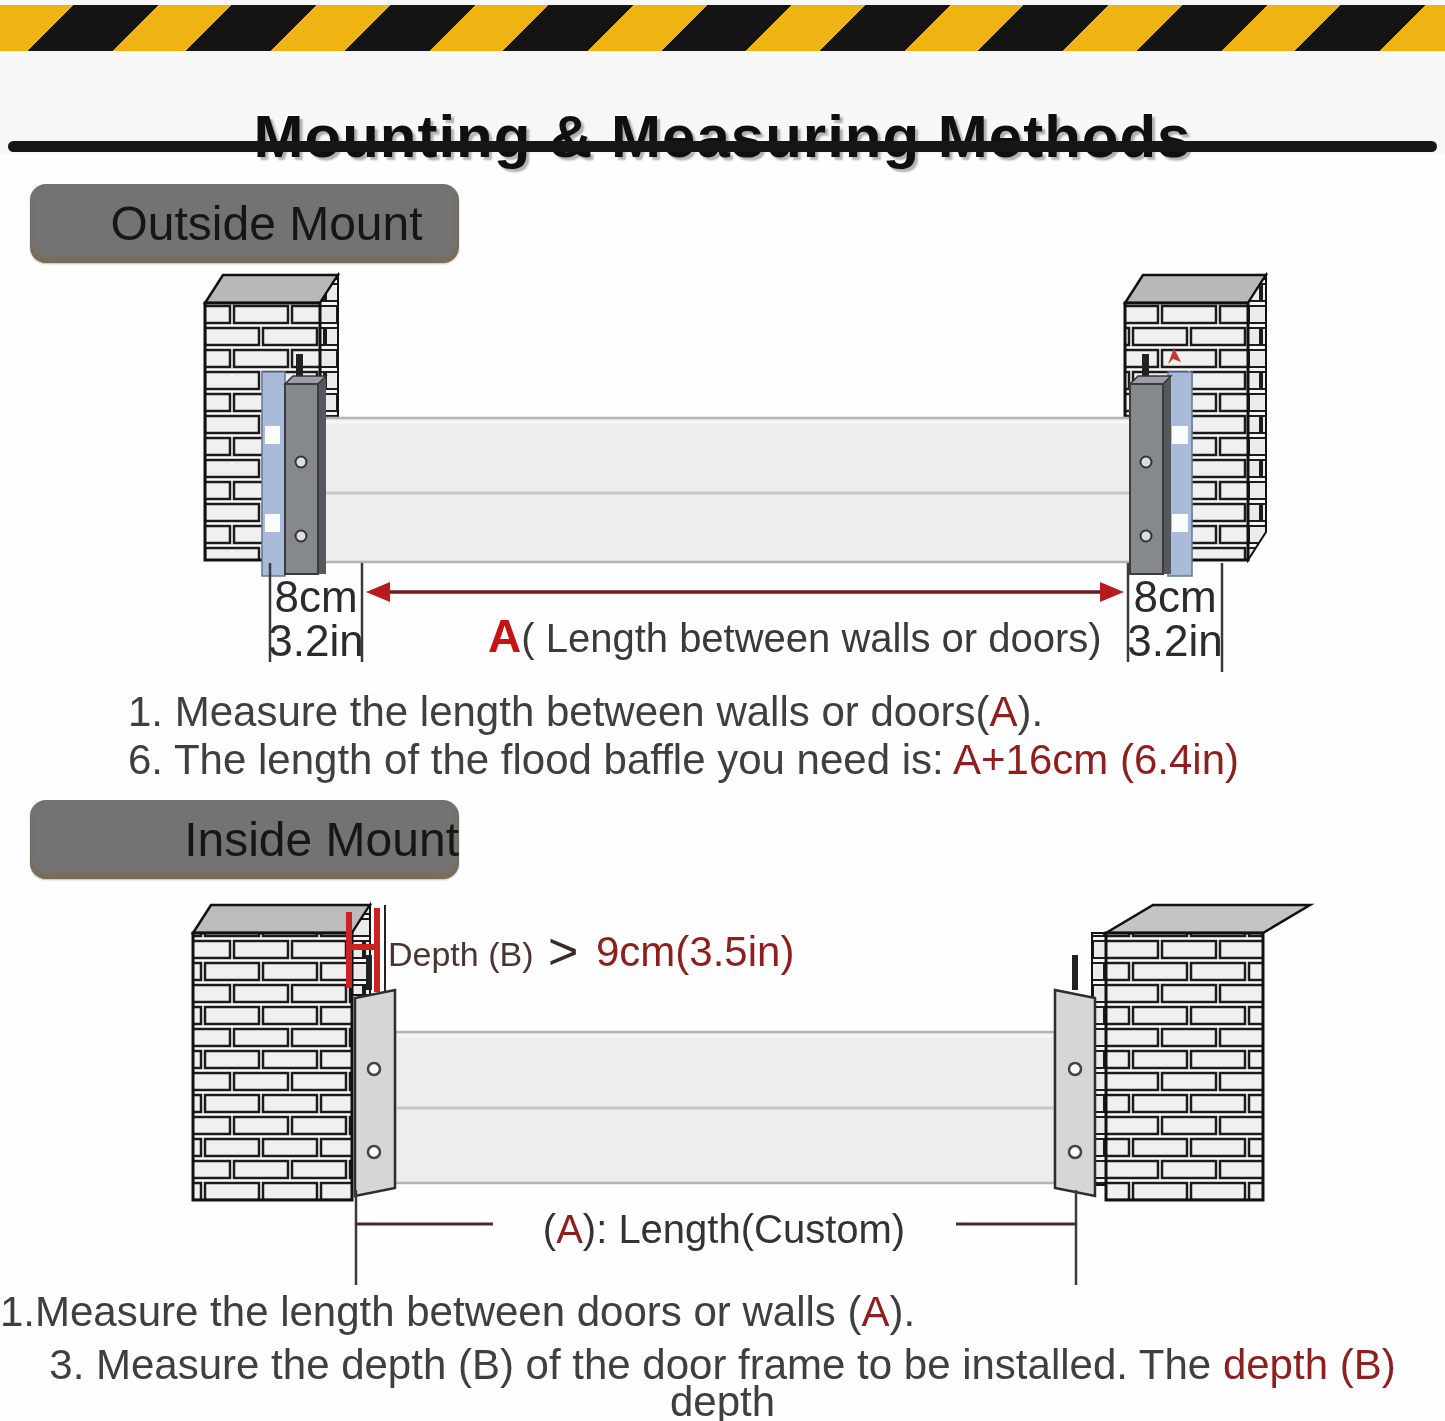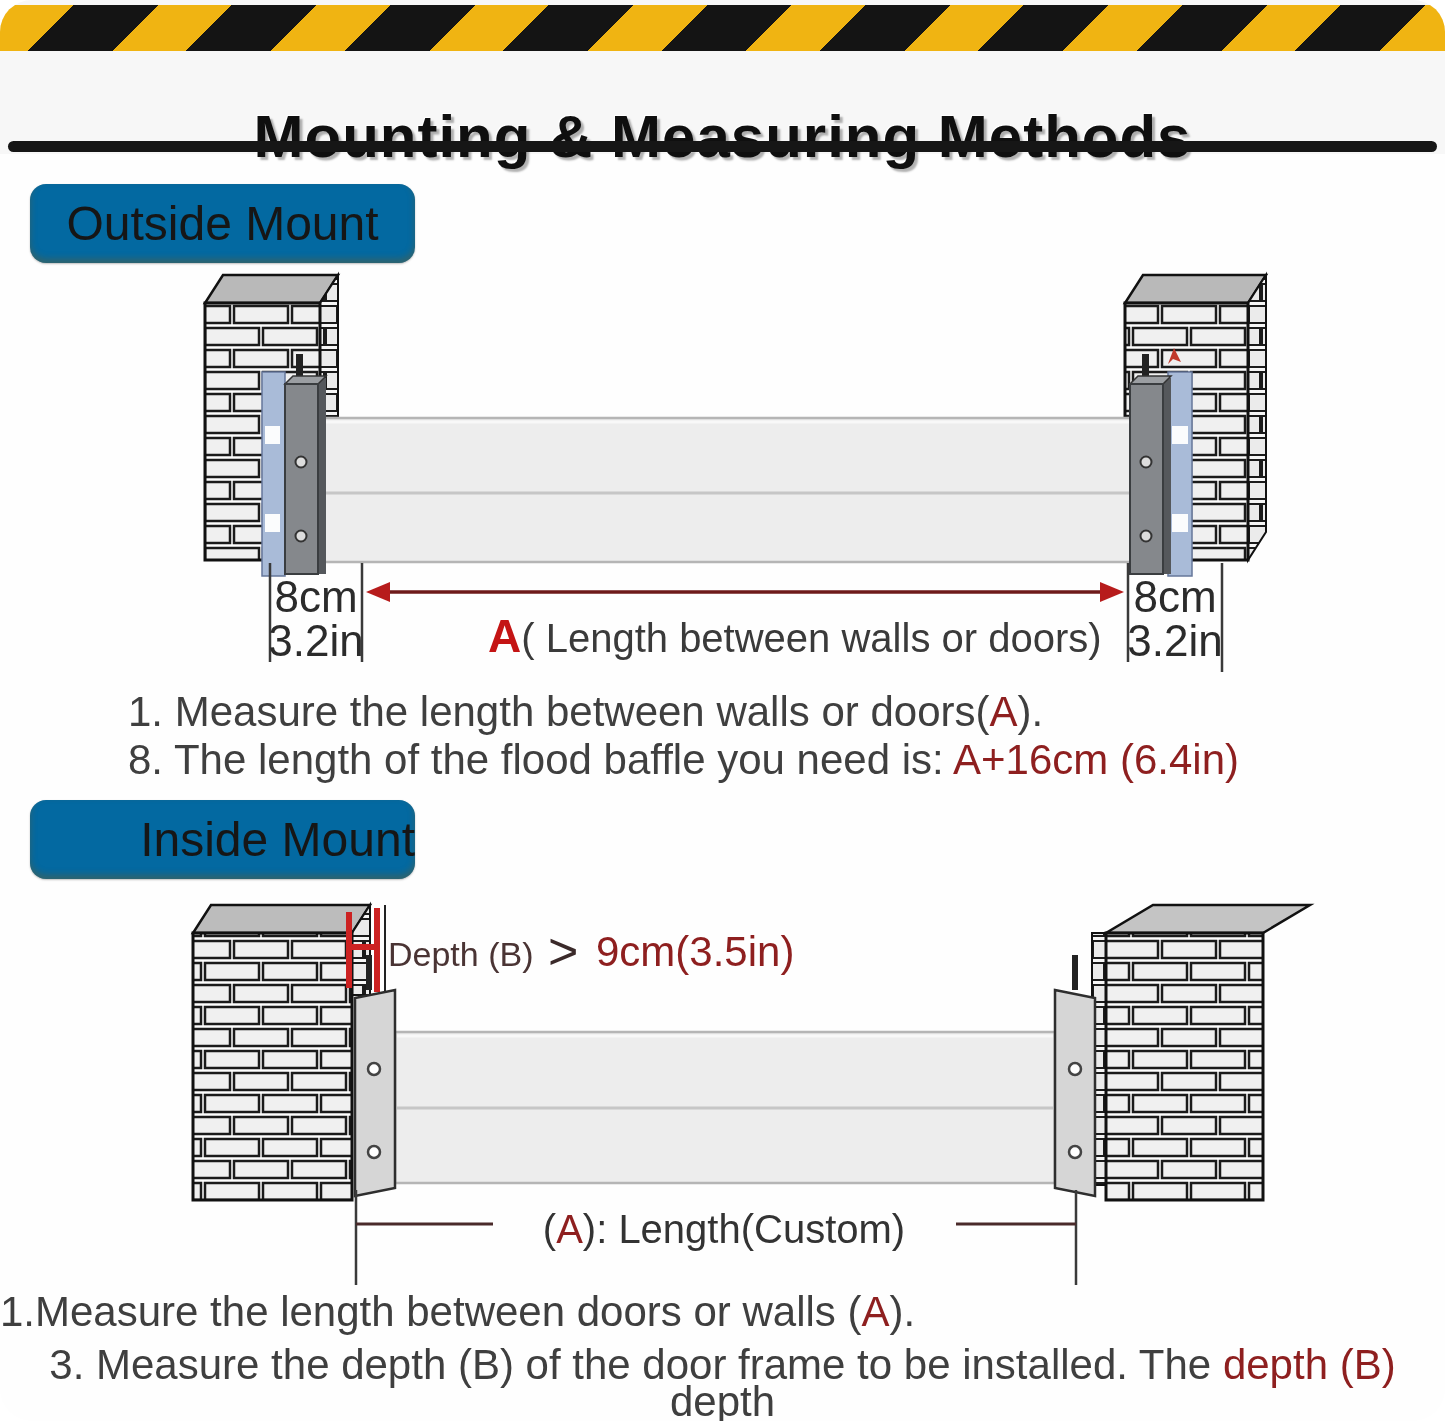--- a/index.html
+++ b/index.html
@@ -1,30 +1,30 @@
 <!DOCTYPE html>
 <html><head>
 <meta charset="utf-8">
 <style>
   html,body{margin:0;padding:0;background:#ffffff;}
   .stage{position:relative;width:1445px;height:1421px;background:#fefefe;overflow:hidden;
-         font-family:"Liberation Sans",sans-serif;border-radius:32px;}
+         font-family:"Liberation Sans",sans-serif;}
   
   .banner{position:absolute;top:0;left:0;width:1445px;height:154px;background:#f7f7f7;}
   .hazard{position:absolute;top:5px;left:0;width:100%;height:46px;
           background:repeating-linear-gradient(135deg,#F0B412 0 52px,#141414 52px 112px);}
   .banner-title{position:absolute;top:52px;left:0;width:100%;height:88px;
           display:flex;align-items:center;justify-content:center;
           font-size:60px;font-weight:bold;color:#0f0f0f;letter-spacing:1px;
           text-shadow:3px 3px 2px rgba(0,0,0,0.30), -1px -1px 0 rgba(255,255,255,0.9);}
   .banner-bar{position:absolute;top:141px;left:8px;right:8px;height:11px;background:#161616;border-radius:6px;}
   
-  .badge{position:absolute;left:30px;width:385px;height:79px;background:#0369a1;
+  .badge{position:absolute;left:30px;width:385px;height:79px;background:#737373;
          border-radius:16px;display:flex;align-items:center;justify-content:center;
-         font-size:48px;color:#161616;box-shadow:inset 0 -4px 7px rgba(140,90,0,0.35), 0 1px 2px rgba(0,0,0,0.25);}
+         font-size:48px;color:#161616;box-shadow:inset 0 -4px 7px rgba(140,90,0,0.35), 0 1px 2px rgba(0,0,0,0.25);padding-left:44px;}
   .badge-outside{top:184px;}
   .badge-inside{top:800px;justify-content:flex-end;}
   
   .fig{position:absolute;left:0;display:block;}
   .fig1{top:260px;}
   .fig2{top:895px;}
   .fig text{font-family:"Liberation Sans",sans-serif;}
   
   .steps{position:absolute;color:#3f3f3f;font-size:42px;}
   .steps p{margin:0;}
@@ -126,21 +126,21 @@
       <text x="316" y="352" text-anchor="middle" font-size="44" fill="#2B2B2B">8cm</text>
       <text x="316" y="396" text-anchor="middle" font-size="44" fill="#2B2B2B">3.2in</text>
       <text x="1175" y="352" text-anchor="middle" font-size="44" fill="#2B2B2B">8cm</text>
       <text x="1175" y="396" text-anchor="middle" font-size="44" fill="#2B2B2B">3.2in</text>
       <text x="488" y="392" font-size="40" fill="#3A3A3A"><tspan fill="#C41414" font-weight="bold" font-size="46">A</tspan><tspan>( Length between walls or doors)</tspan></text>
     </g>
   </svg>
 
   <div class="steps steps-outside">
     <p><span>1. Measure the length between walls or doors(</span><span class="red">A</span><span>).</span></p>
-    <p><span>8. The length of the flood baffle you need is: </span><span class="red">A+16cm (6.4in)</span><span></span></p>
+    <p><span>6. The length of the flood baffle you need is: </span><span class="red">A+16cm (6.4in)</span><span></span></p>
   </div>
 
   <div class="badge badge-inside">
     <span>Inside Mount</span>
   </div>
 
   <svg class="fig fig2" width="1445" height="395" viewBox="0 0 1445 395">
     <defs>
       <pattern id="brickB" width="58" height="44" patternUnits="userSpaceOnUse">
         <rect width="58" height="44" fill="#fdfdfd"></rect>

